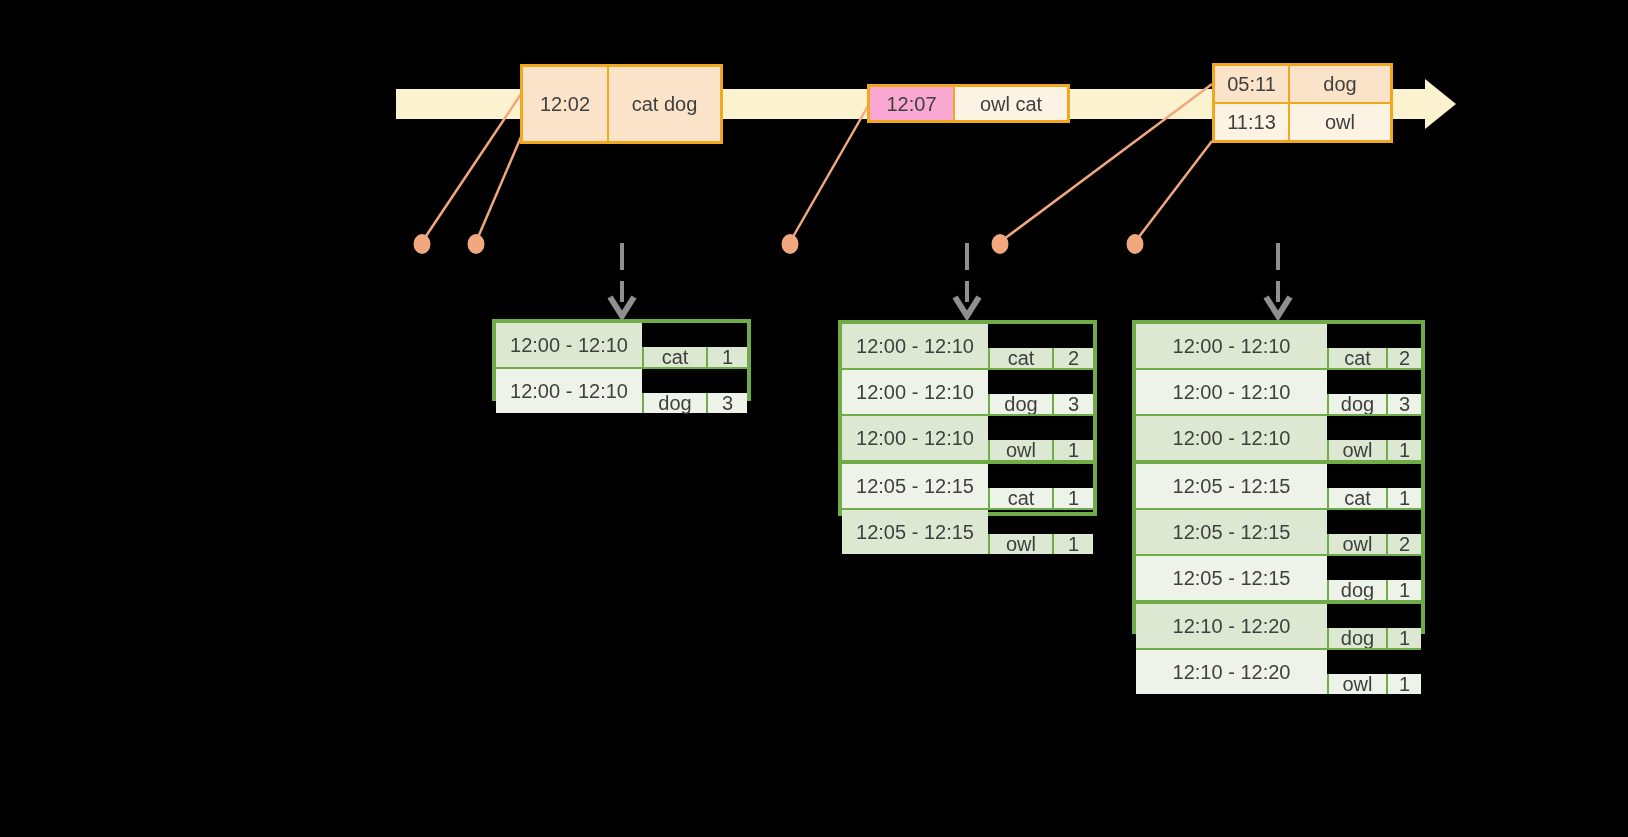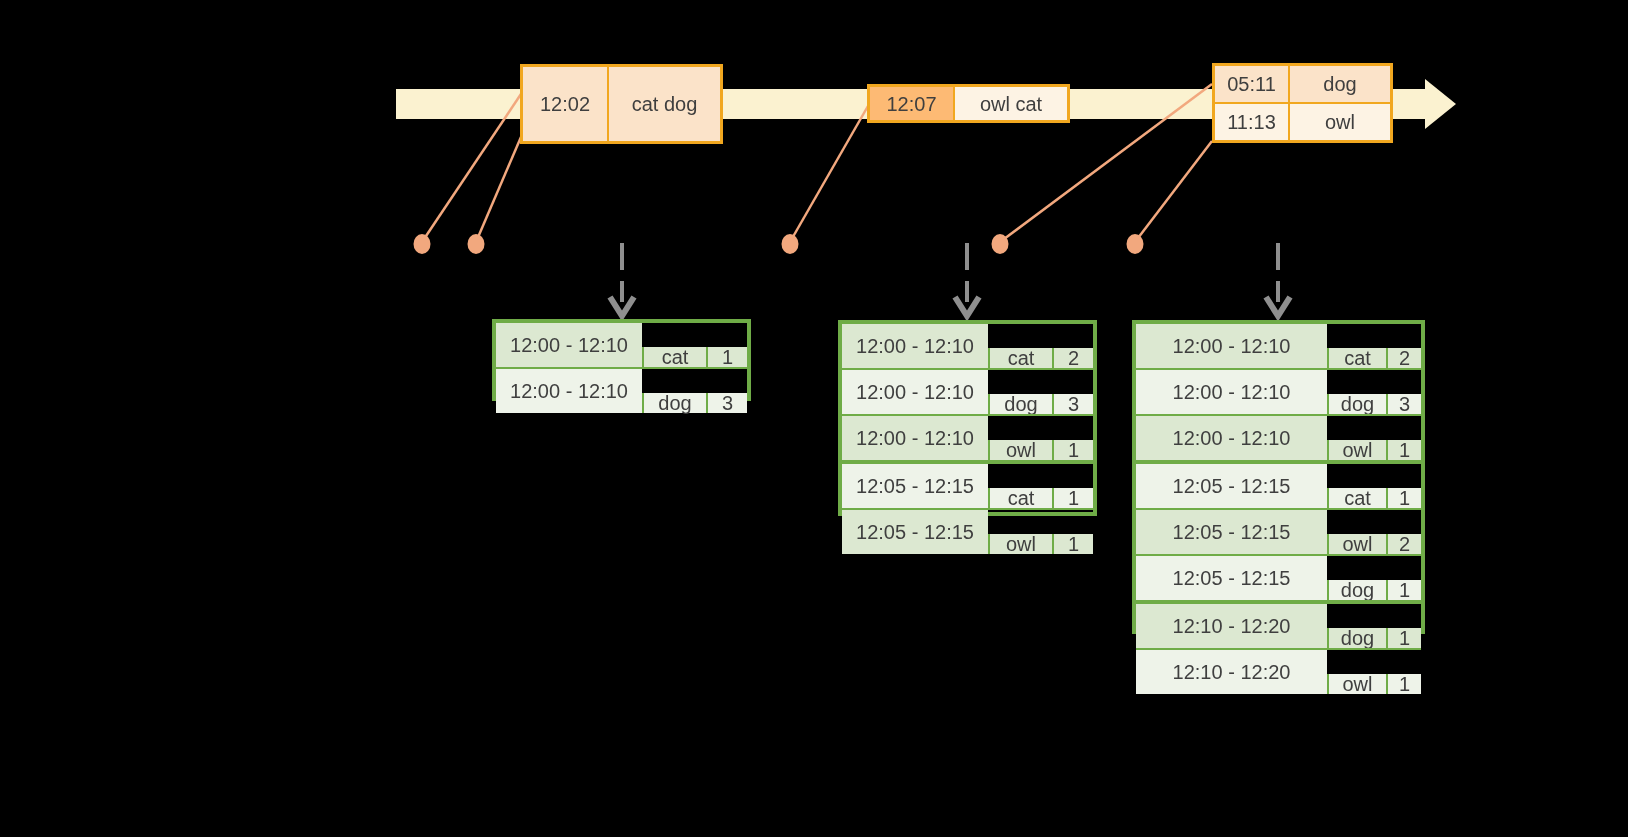--- a/index.html
+++ b/index.html
@@ -45,21 +45,21 @@
     </svg>
   <div id="event-layer">
       <div class="etable" style="left: 520px; top: 64px; width: 203px; height: 80px; border: 3px solid rgb(241, 167, 31);">
         <div class="trow">
           <div class="cell" style="width: 84px; background: rgb(251, 227, 201);">12:02</div>
           <div class="cell flexfill" style="background: rgb(251, 227, 201);">cat dog</div>
         </div>
       </div>
       <div class="etable" style="left: 867px; top: 84px; width: 203px; height: 39px; border: 3px solid rgb(241, 167, 31);">
         <div class="trow">
-          <div class="cell" style="width: 83px; background: #fdba74;">12:07</div>
+          <div class="cell" style="width: 83px; background: #f9a8d4;">12:07</div>
           <div class="cell flexfill" style="background: rgb(253, 243, 228);">owl cat</div>
         </div>
       </div>
       <div class="etable" style="left: 1212px; top: 63px; width: 181px; height: 80px; border: 3px solid rgb(241, 167, 31);">
         <div class="trow">
           <div class="cell" style="width: 73px; background: rgb(251, 227, 201);">05:11</div>
           <div class="cell flexfill" style="background: rgb(251, 227, 201);">dog</div>
         </div>
         <div class="trow">
           <div class="cell" style="width: 73px; background: rgb(253, 243, 228);">11:13</div>

